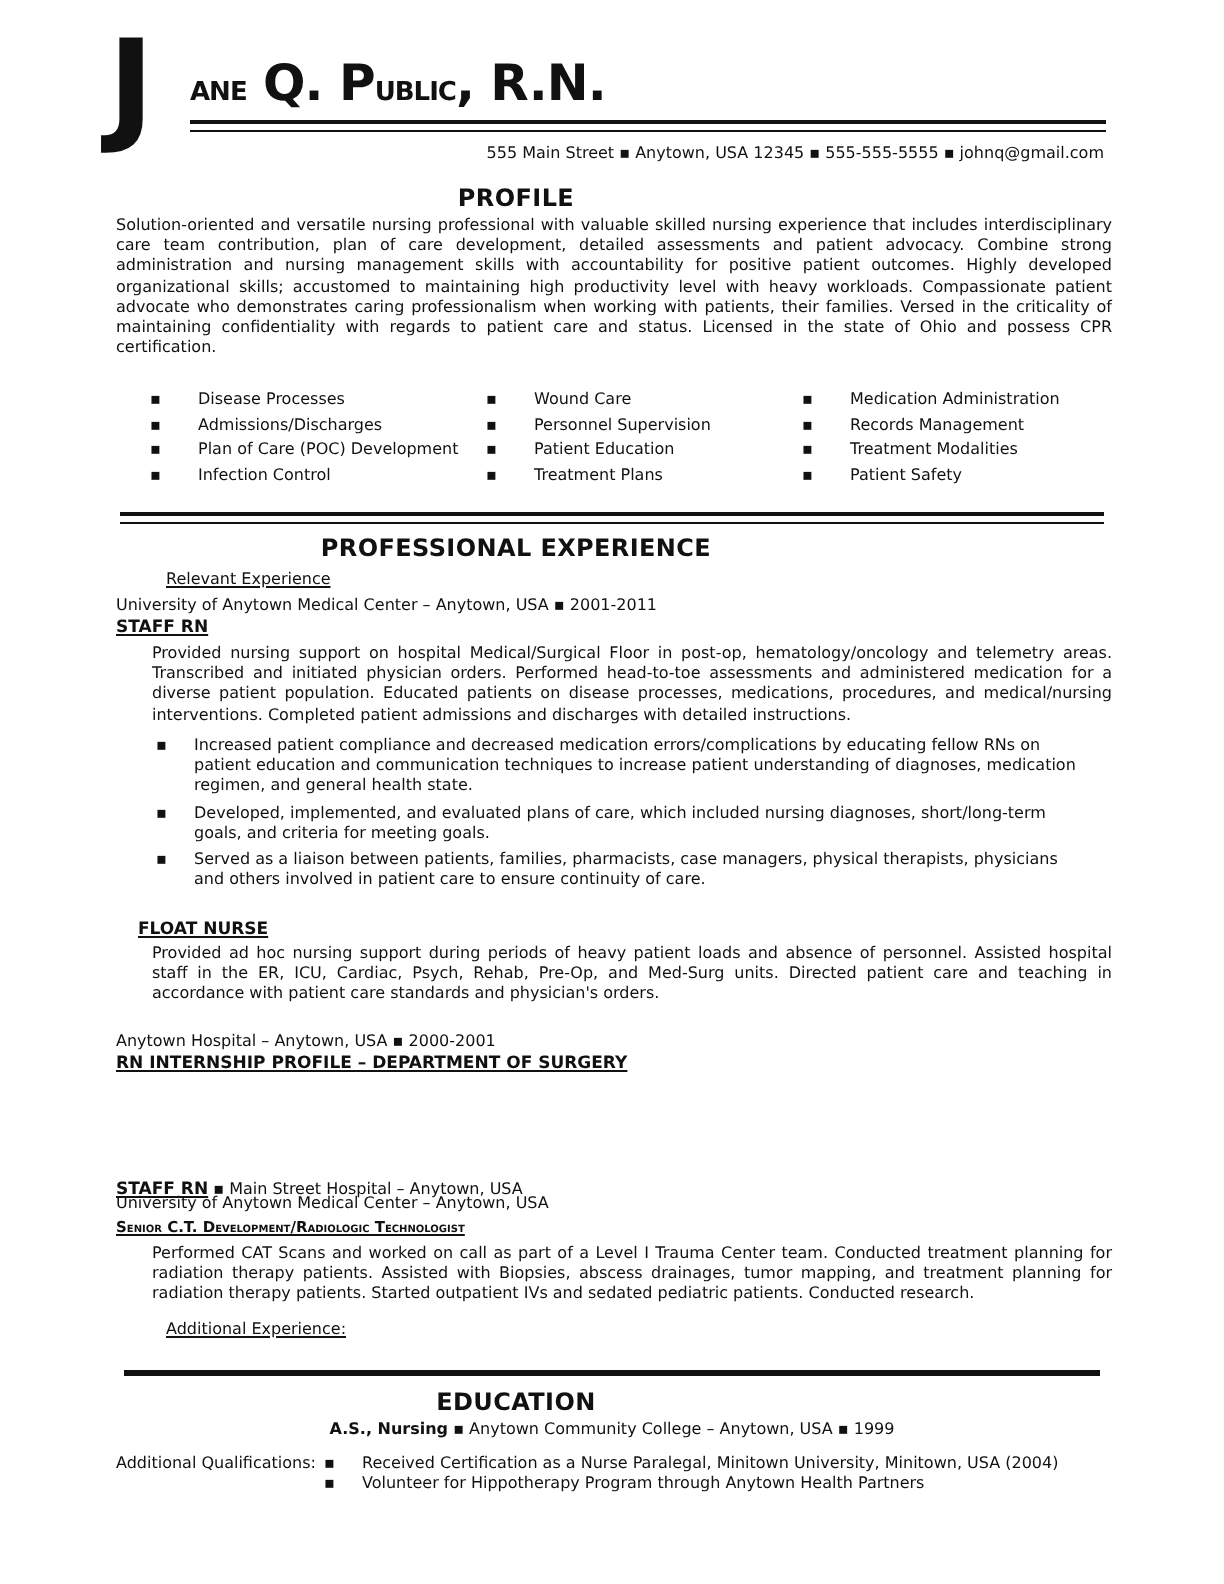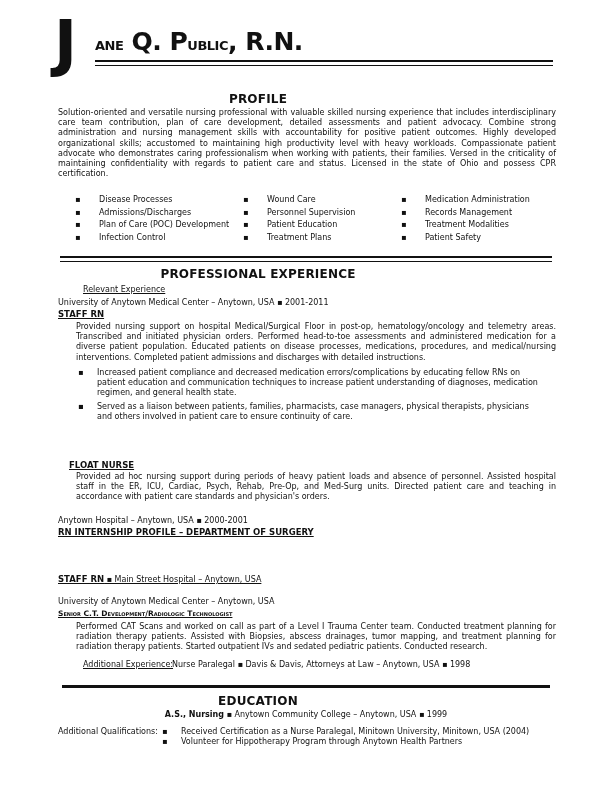--- a/index.html
+++ b/index.html
@@ -40,20 +40,21 @@
   .edu-line { position: absolute; left: 0; width: 612px; text-align: center; font-size: 8px; white-space: nowrap; }
 </style>
 </head>
 <body>
 
 <div class="page">
 
   <div class="big-j">J</div>
   <div class="name"><span class="sc">ANE</span> <span>Q.</span> <span>P</span><span class="sc">UBLIC</span><span>, R.N.</span></div>
   <div class="rule-double" style="left:95px; top:60px; width:458px;"></div>
+  <div class="contact">555 Main Street ▪ Anytown, USA 12345 ▪ 555-555-5555 ▪ johnq@gmail.com</div>
 
   <div class="section-title" style="top:92px;">PROFILE</div>
   <div class="para" style="left:58px; top:108px; width:498px;">Solution-oriented and versatile nursing professional with valuable skilled nursing experience that includes interdisciplinary care team contribution, plan of care development, detailed assessments and patient advocacy. Combine strong administration and nursing management skills with accountability for positive patient outcomes. Highly developed organizational skills; accustomed to maintaining high productivity level with heavy workloads. Compassionate patient advocate who demonstrates caring professionalism when working with patients, their families. Versed in the criticality of maintaining confidentiality with regards to patient care and status. Licensed in the state of Ohio and possess CPR certification.</div>
 
   <div class="skills">
     <div class="col" style="width:168px;">
       <ul>
         <li><span class="b">▪</span><span>Disease Processes</span></li>
         <li><span class="b">▪</span><span>Admissions/Discharges</span></li>
         <li><span class="b">▪</span><span>Plan of Care (POC) Development</span></li>
@@ -81,38 +82,37 @@
   <div class="rule-double" style="left:60px; top:256px; width:492px;"></div>
 
   <div class="section-title" style="top:267px;">PROFESSIONAL EXPERIENCE</div>
   <div class="label-u" style="left:58px; top:285px;">Relevant Experience</div>
   <div class="line" style="left:58px; top:298px;">University of Anytown Medical Center – Anytown, USA ▪ 2001-2011</div>
   <div class="job-title" style="left:58px; top:309px;">STAFF RN</div>
   <div class="para" style="left:76px; top:322px; width:480px;">Provided nursing support on hospital Medical/Surgical Floor in post-op, hematology/oncology and telemetry areas. Transcribed and initiated physician orders. Performed head-to-toe assessments and administered medication for a diverse patient population. Educated patients on disease processes, medications, procedures, and medical/nursing interventions. Completed patient admissions and discharges with detailed instructions.</div>
 
   <ul class="bullets" style="left:76px; top:368px; width:470px;">
     <li><span class="b">▪</span><span>Increased patient compliance and decreased medication errors/complications by educating fellow RNs on patient education and communication techniques to increase patient understanding of diagnoses, medication regimen, and general health state.</span></li>
-    <li><span class="b">▪</span></li>
+    <li><span class="b">▪</span><span>Developed, implemented, and evaluated plans of care, which included nursing diagnoses, short/long-term goals, and criteria for meeting goals.</span></li>
     <li><span class="b">▪</span><span>Served as a liaison between patients, families, pharmacists, case managers, physical therapists, physicians and others involved in patient care to ensure continuity of care.</span></li>
   </ul>
 
   <div class="job-title" style="left:53px; top:460px;margin-left:16px;">FLOAT NURSE</div>
   <div class="para" style="left:76px; top:472px; width:480px;">Provided ad hoc nursing support during periods of heavy patient loads and absence of personnel. Assisted hospital staff in the ER, ICU, Cardiac, Psych, Rehab, Pre-Op, and Med-Surg units. Directed patient care and teaching in accordance with patient care standards and physician's orders.</div>
 
   <div class="line" style="left:58px; top:516px;">Anytown Hospital – Anytown, USA ▪ 2000-2001</div>
   <div class="job-title" style="left:58px; top:527px;">RN INTERNSHIP PROFILE – DEPARTMENT OF SURGERY</div>
 
-  <div class="line" style="left:58px; top:574px;text-decoration:underline;"><span class="job-title" style="position:static; font-size:8.5px;">STAFF RN</span><span> ▪ Main Street Hospital – Anytown, USA</span></div>
+  <div class="line" style="left:58px; top:590px;"><span class="job-title" style="position:static; font-size:8.5px;">STAFF RN</span><span> ▪ Main Street Hospital – Anytown, USA</span></div>
 
   <div class="line" style="left:58px; top:597px;">University of Anytown Medical Center – Anytown, USA</div>
   <div class="job-title" style="left:58px; top:609px; font-size:7.5px; font-variant:small-caps;">Senior C.T. Development/Radiologic Technologist</div>
   <div class="para" style="left:76px; top:622px; width:480px;">Performed CAT Scans and worked on call as part of a Level I Trauma Center team. Conducted treatment planning for radiation therapy patients. Assisted with Biopsies, abscess drainages, tumor mapping, and treatment planning for radiation therapy patients. Started outpatient IVs and sedated pediatric patients. Conducted research.</div>
 
   <div class="label-u" style="left:58px; top:660px;">Additional Experience:</div>
-  <div class="line" style="left:172px; top:660px;">Nurse Paralegal ▪ Davis &amp; Davis, Attorneys at Law – Anytown, USA ▪ 1998</div>
 
   <div class="rule-thick" style="left:62px; top:685px; width:488px;"></div>
 
   <div class="section-title" style="top:694px;">EDUCATION</div>
   <div class="edu-line" style="top:710px;"><b>A.S., Nursing</b><span> ▪ Anytown Community College – Anytown, USA ▪ 1999</span></div>
 
   <div class="line" style="left:58px; top:727px;">Additional Qualifications:</div>
   <ul class="bullets" style="left:160px; top:727px; width:400px;">
     <li style="margin-bottom:0;"><span class="b">▪</span><span>Received Certification as a Nurse Paralegal, Minitown University, Minitown, USA (2004)</span></li>
     <li style="margin-bottom:0;"><span class="b">▪</span><span>Volunteer for Hippotherapy Program through Anytown Health Partners</span></li>

